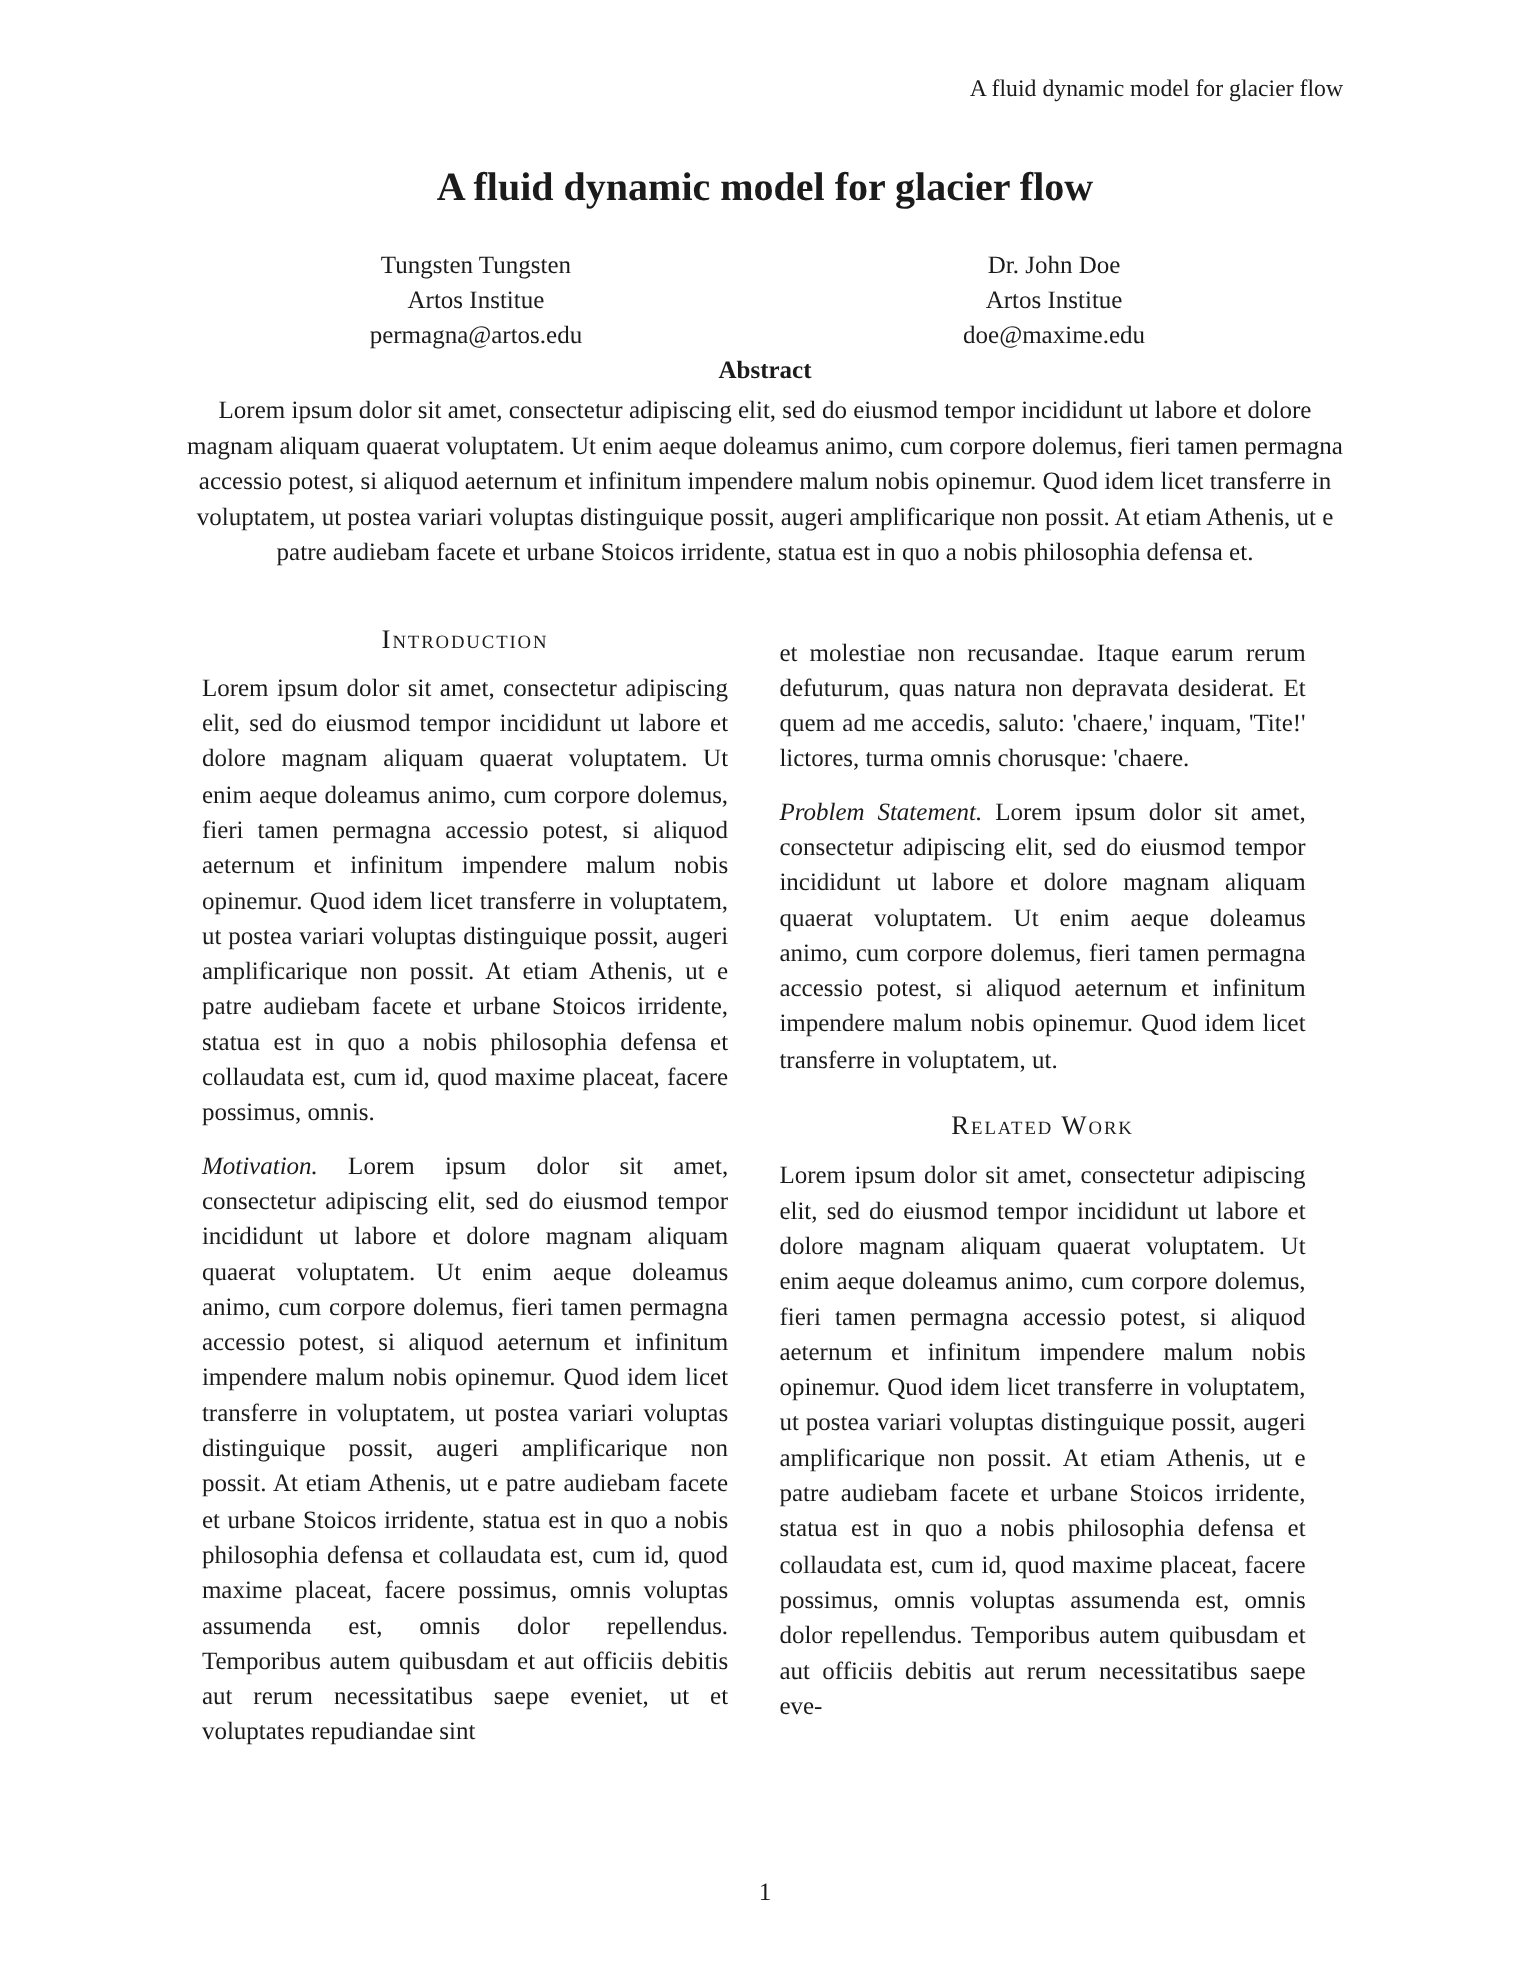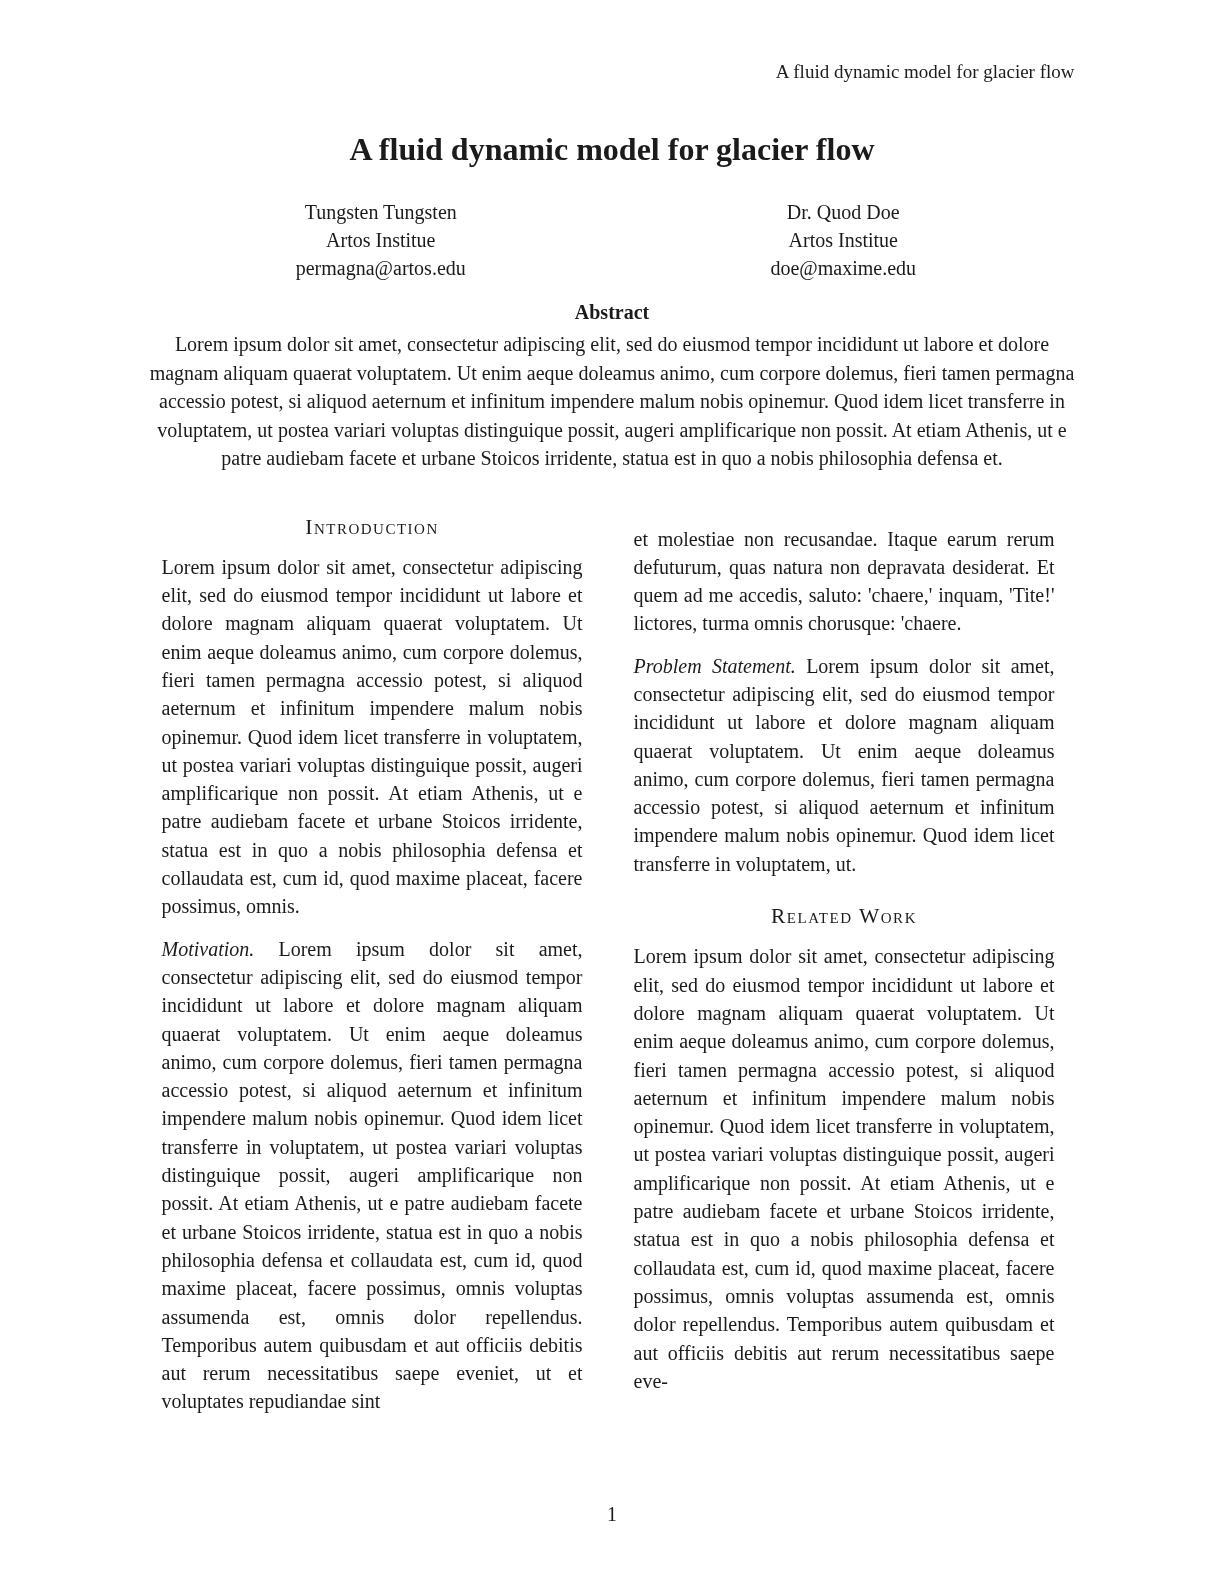--- a/index.html
+++ b/index.html
@@ -41,31 +41,31 @@
     flex: 1 1 50%;
     text-align: center;
     font-size: 20px;
     line-height: 28px;
   }
   .abstract-heading {
     text-align: center;
     font-size: 20px;
     font-weight: bold;
     line-height: 28px;
-    margin-top: 16px;
+    margin-top: 0;
   }
   .abstract-text {
     text-align: center;
     font-size: 20px;
     line-height: 28.5px;
     margin-top: 4px;
   }
   .columns {
     display: flex;
-    gap: 27px;
+    gap: 17px;
     margin-top: 40px;
   }
   .col {
     width: 445px;
     font-size: 20px;
     line-height: 28.3px;
     text-align: justify;
   }
   .col p {
     margin: 12px;
@@ -107,21 +107,21 @@
 
     <h1 class="paper-title" style="margin-bottom:0;">A fluid dynamic model for glacier flow</h1>
 
     <div class="authors">
       <div class="author">
         <div>Tungsten Tungsten</div>
         <div>Artos Institue</div>
         <div>permagna@artos.edu</div>
       </div>
       <div class="author">
-        <div>Dr. Quod Doe</div>
+        <div>Dr. John Doe</div>
         <div>Artos Institue</div>
         <div>doe@maxime.edu</div>
       </div>
     </div>
 
     <div class="abstract-heading">Abstract</div>
 
     <div class="abstract-text">Lorem ipsum dolor sit amet, consectetur adipiscing elit, sed do eiusmod tempor incididunt ut labore et dolore magnam aliquam quaerat voluptatem. Ut enim aeque doleamus animo, cum corpore dolemus, fieri tamen permagna accessio potest, si aliquod aeternum et infinitum impendere malum nobis opinemur. Quod idem licet transferre in voluptatem, ut postea variari voluptas distinguique possit, augeri amplificarique non possit. At etiam Athenis, ut e patre audiebam facete et urbane Stoicos irridente, statua est in quo a nobis philosophia defensa et.</div>
 
     <div class="columns">

